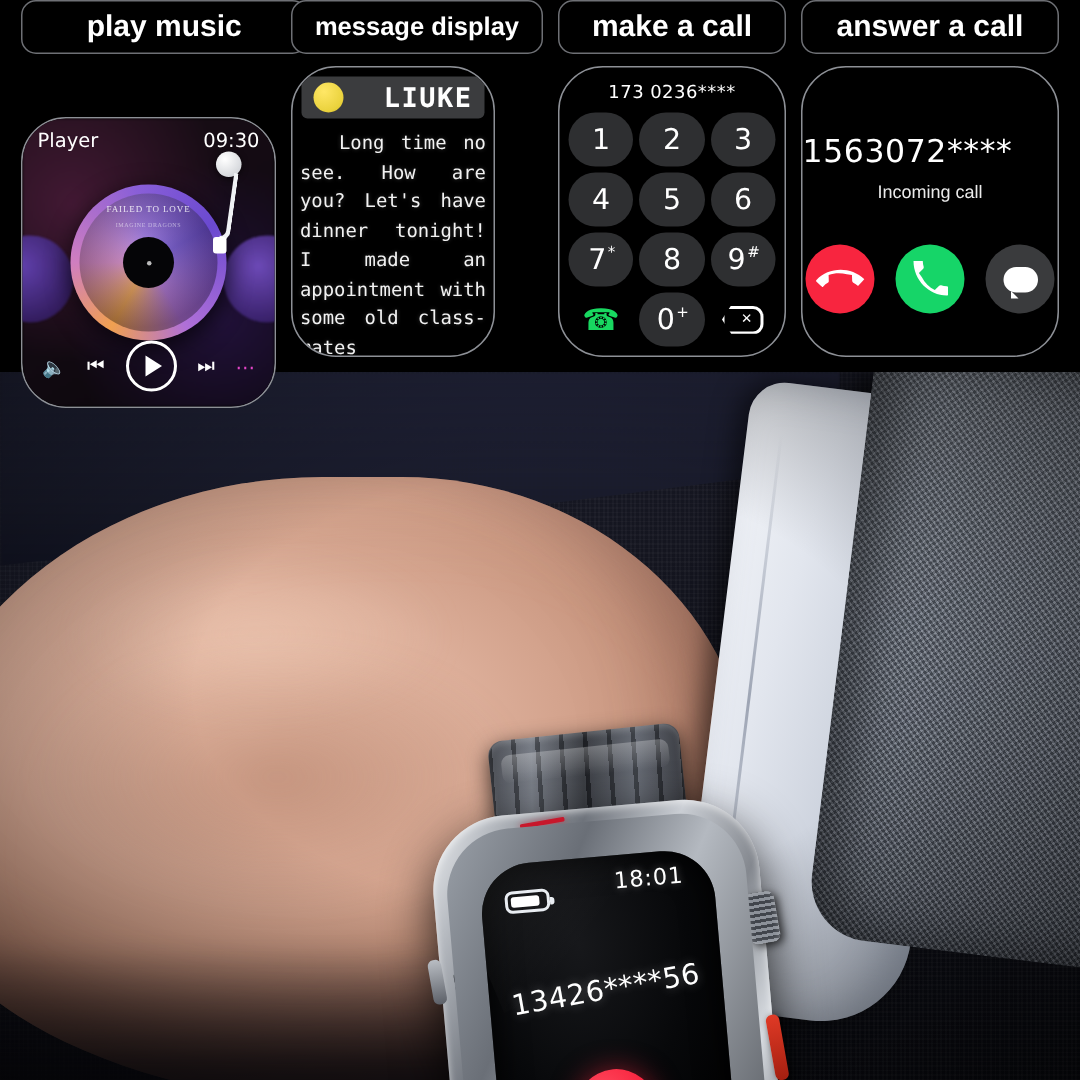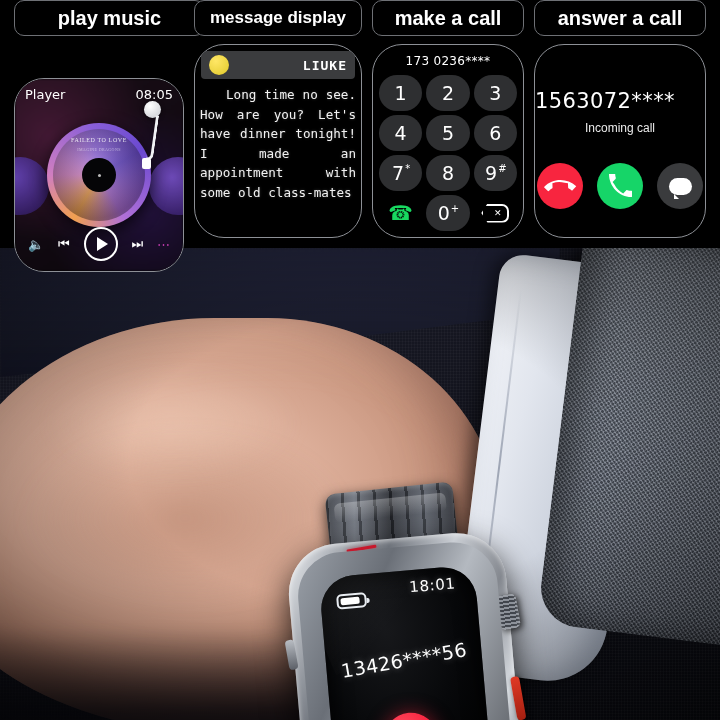--- a/index.html
+++ b/index.html
@@ -301,32 +301,32 @@
     width:34px; height:34px; border:2px solid #fff; border-radius:50%;
     display:flex; align-items:center; justify-content:center;
   }
   .m-play i{
     width:0;height:0;border-left:11px solid #fff;
     border-top:7px solid transparent;border-bottom:7px solid transparent;
     margin-left:3px;
   }
 
   
-  .p2 { left:194px; width:168px; }
+  .p2 { left:194px; width:136px; }
   .p2 .p-label { width:168px; font-size:17px; }
   .p2 .p-screen { height:194px; background:#000; }
   .msg-head{
     position:absolute; left:6px; right:6px; top:6px; height:28px;
     background:#3b3c3e; border-radius:4px;
     display:flex; align-items:center; padding:0 8px;
   }
   .msg-avatar{ width:20px; height:20px; border-radius:50%;
     background:radial-gradient(circle at 35% 30%,#ffe766,#ead23c 70%,#d4bb22); }
   .msg-name{
-    margin-left:auto; color:#fff; font-size:13px; font-weight:bold;
+    margin-left:auto; color:#fff; font-size:18px; font-weight:bold;
     letter-spacing:1px; font-family:"DejaVu Sans Mono", monospace;
   }
   .msg-body{
     position:absolute; left:5px; right:5px; top:40px;
     color:#f2f2f2; font-size:12.6px; line-height:1.55;
     font-family:"DejaVu Sans Mono", monospace;
     text-align:justify; text-indent:26px;
     text-shadow:0 0 3px rgba(255,255,255,.22);
   }
 
@@ -450,21 +450,21 @@
   </div>
 
   <div class="panels">
 
     <div class="panel p1">
       <div class="p-label">play music</div>
       <div class="p-screen">
         <div class="music-bg"></div>
         <div class="m-top">
           <span>Player</span>
-          <span>08:05</span>
+          <span>09:30</span>
         </div>
         <div class="vinyl-side vinyl-l"></div>
         <div class="vinyl-side vinyl-r"></div>
         <div class="vinyl-main">
           <div class="vinyl-art"></div>
           <div class="vinyl-title">FAILED TO LOVE</div>
           <div class="vinyl-sub">IMAGINE DRAGONS</div>
           <div class="vinyl-hole"></div>
         </div>
         <div class="tonearm">

